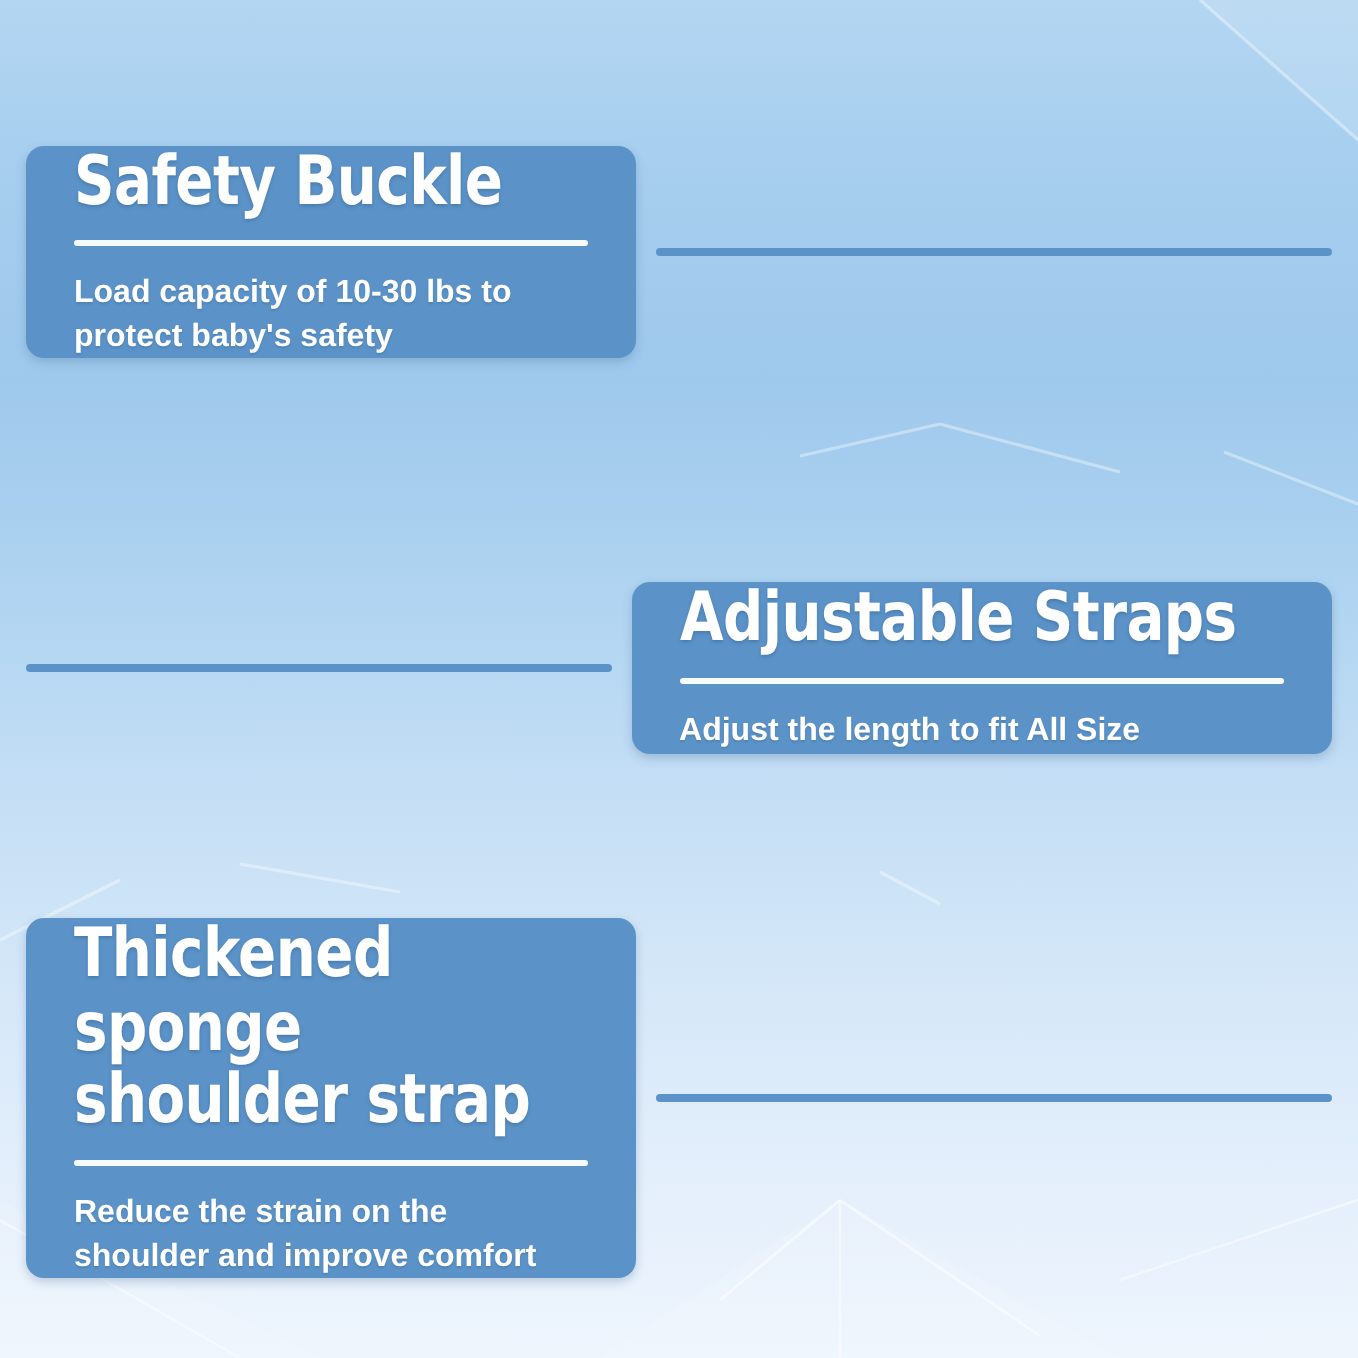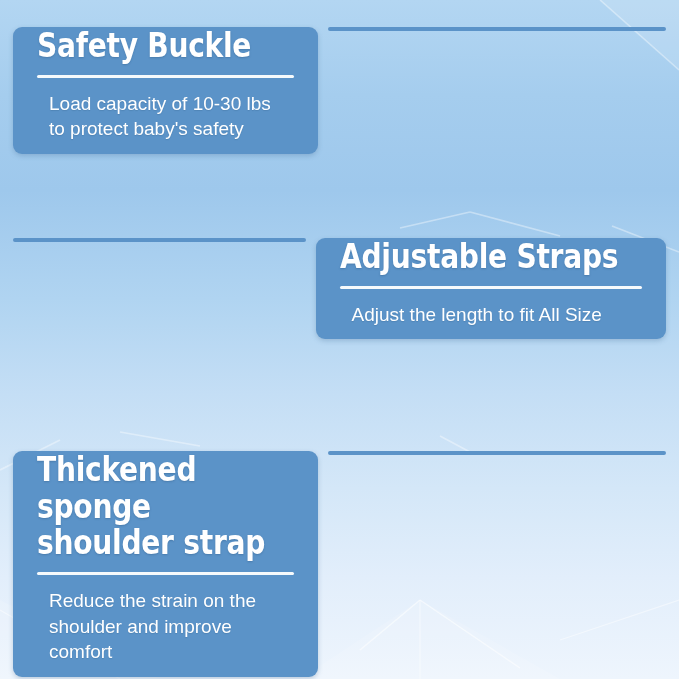--- a/index.html
+++ b/index.html
@@ -37,21 +37,21 @@
     pointer-events: none;
   }
   .bg-facets svg { display: block; width: 679px; height: 679px; }
 
   
   .row {
     position: absolute;
     left: 0;
     width: 679px;
     display: flex;
-    align-items: flex-start;
+    align-items: center;
   }
   .row-1 { top: 27px;  height: 198px; }
   .row-2 { top: 238px; height: 192px; }
   .row-3 { top: 451px; height: 196px; }
 
   
   .text-panel {
     background: #5b93c8;
     border-radius: 9px;
     box-shadow: 0 2px 5px rgba(70,110,150,0.30);
@@ -85,24 +85,24 @@
     height: 3px;
     background: #ffffff;
     border-radius: 2px;
     margin: 11px 0 13px 0;
     opacity: 0.95;
   }
 
   .panel-body {
     color: #ffffff;
     font-family: "Liberation Sans", sans-serif;
-    font-size: 19px;
+    font-size: 16px;
     line-height: 1.34;
-    font-weight: normal;
-    margin: 12px;
+    font-weight: bold;
+    margin: 0;
     text-shadow: 0 1px 1px rgba(40,80,120,0.22);
   }
 
   
   .image-card {
     background: #ffffff;
     border: 2px solid #5b93c8;
     border-radius: 9px;
     box-sizing: border-box;
     overflow: hidden;

